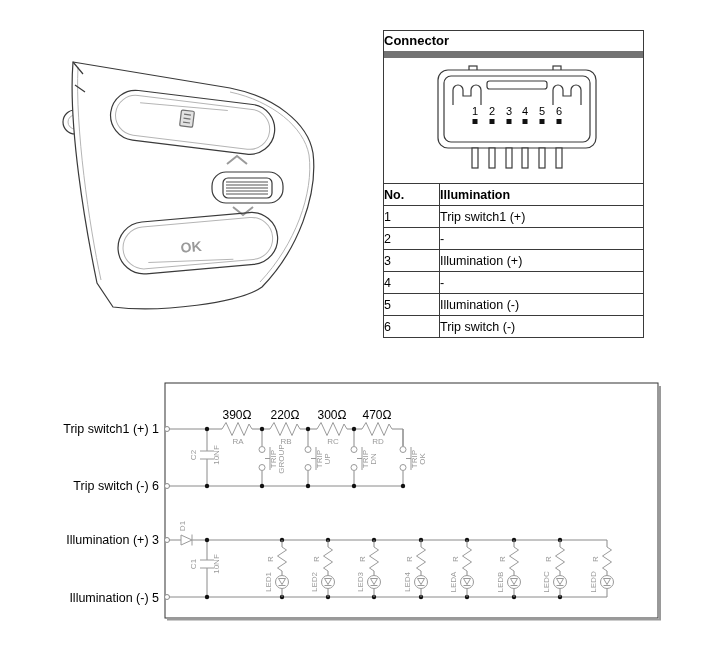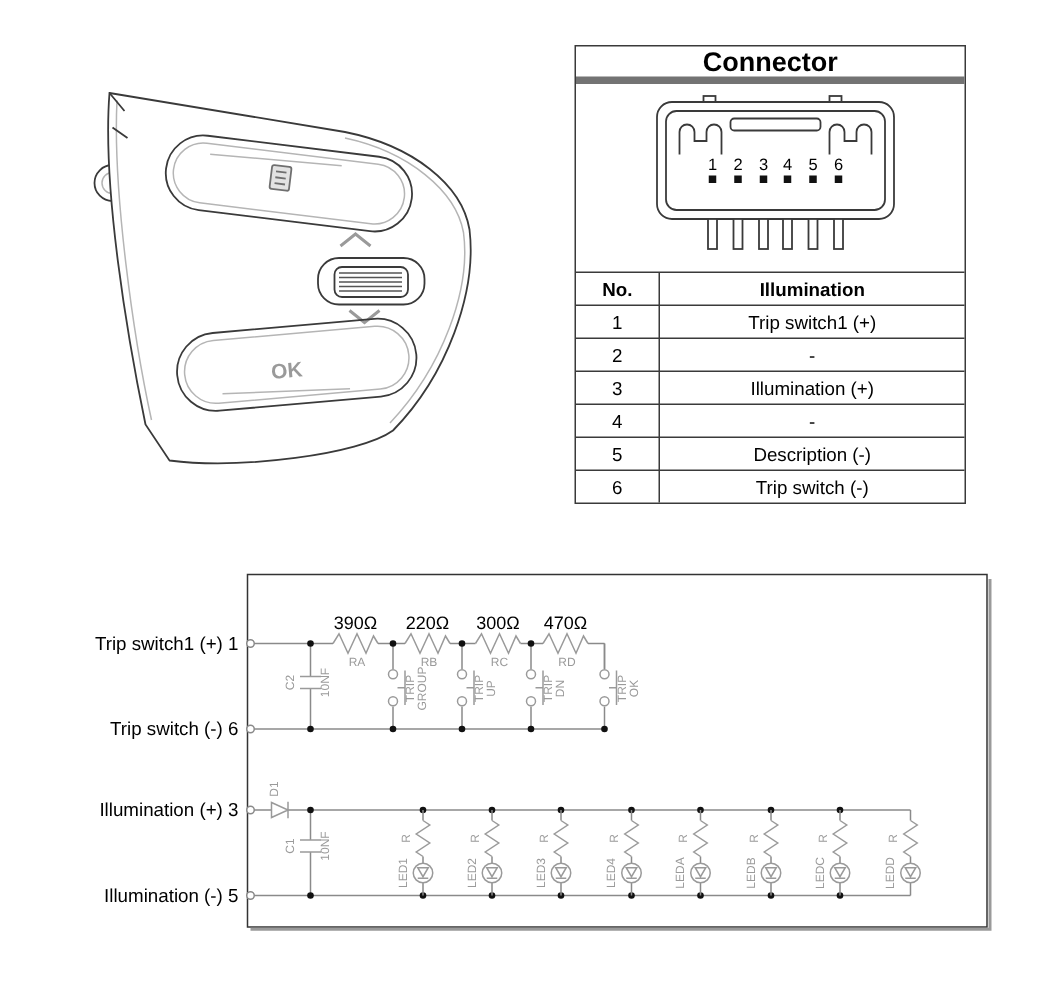--- a/index.html
+++ b/index.html
@@ -1,24 +1,24 @@
 <!DOCTYPE html>
 <html><head>
 <meta charset="utf-8">
 <style>
   html,body{margin:0;padding:0;background:#fff;}
   .page{position:relative;width:701px;height:656px;background:#ffffff;
         font-family:"Liberation Sans", sans-serif;color:#000;overflow:hidden;}
 
   
   .connector-panel{position:absolute;left:383px;top:30px;width:259px;border:1px solid #3a3a3a;background:#fff;}
-  .connector-header{height:20px;line-height:20px;text-align:center;font-weight:bold;font-size:18px;border-bottom:5px solid #737373;}
+  .connector-header{height:20px;line-height:20px;text-align:left;font-weight:bold;font-size:13px;border-bottom:7px solid #737373;}
   .connector-drawing{height:125px;border-bottom:1px solid #3a3a3a;}
   .pin-table{border-collapse:collapse;width:100%;table-layout:fixed;}
-  .pin-table th,.pin-table td{border:1px solid #3a3a3a;height:21px;text-align:center;
+  .pin-table th,.pin-table td{border:1px solid #3a3a3a;height:21px;text-align:left;
       font-size:12.5px;padding:0;overflow:hidden;white-space:nowrap;}
   .pin-table th{font-weight:bold;}
   .pin-table .no-col{width:55px;}
   .pin-table tr td:first-child{border-left:none;}
   .pin-table tr td:last-child{border-right:none;}
   .pin-table tr:last-child td{border-bottom:none;}
   .pin-table th{border-top:none;}
   .pin-table tr th:first-child{border-left:none;}
   .pin-table tr th:last-child{border-right:none;}
 
@@ -154,21 +154,21 @@
       <tr>
         <td>3</td>
         <td>Illumination (+)</td>
       </tr>
       <tr>
         <td>4</td>
         <td>-</td>
       </tr>
       <tr>
         <td>5</td>
-        <td>Description (-)</td>
+        <td>Illumination (-)</td>
       </tr>
       <tr>
         <td>6</td>
         <td>Trip switch (-)</td>
       </tr>
     </tbody>
       </table>
   </div>
 
   <svg class="schematic-svg" width="646" height="281" viewBox="0 0 646 281">

